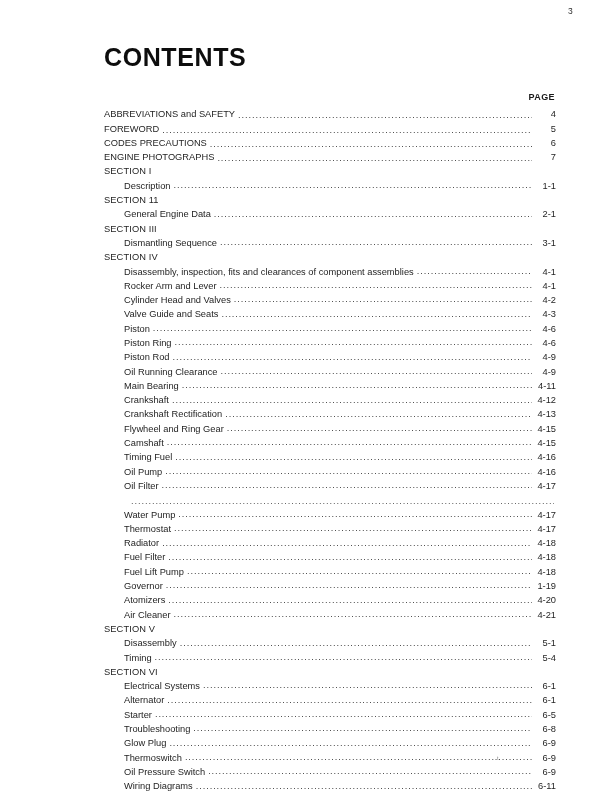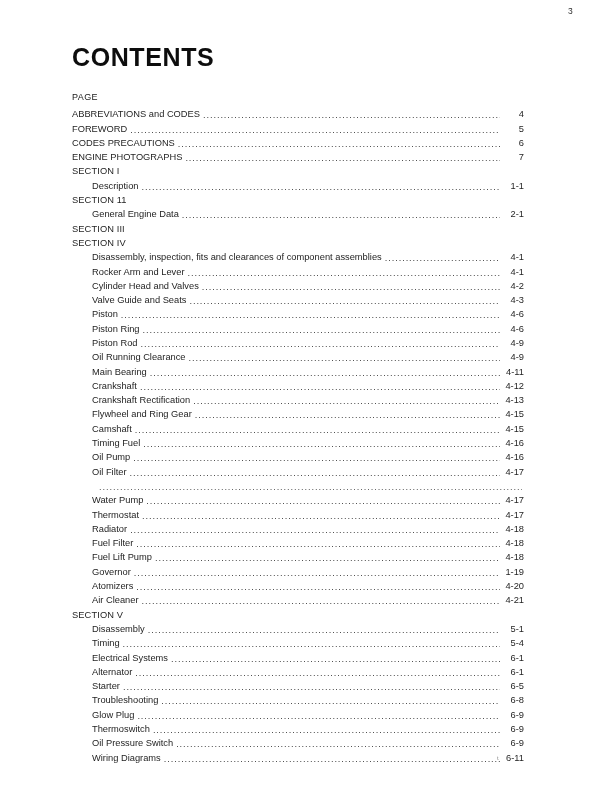--- a/index.html
+++ b/index.html
@@ -21,35 +21,36 @@
   .folio {
     position: absolute;
     top: 6px;
     right: 39px;
     font-size: 8.5px;
     color: #2b2b2b;
     letter-spacing: 0.2px;
   }
   .content-area {
     position: absolute;
-    left: 72px;
+    left: 104px;
     top: 44px;
     width: 452px;
   }
   .doc-title {
     font-size: 25px;
     font-weight: bold;
     letter-spacing: 0.6px;
     color: #0d0d0d;
     margin: 0 0 22px 0;
     line-height: 1.05;
   }
   .page-col-head {
+    text-align: right;
     font-size: 9px;
-    font-weight: normal;
+    font-weight: bold;
     letter-spacing: 0.4px;
     color: #1a1a1a;
     margin-bottom: 5px;
     padding-right: 1px;
   }
   .toc { display: block; }
 
   .row {
     display: flex;
     align-items: flex-end;
@@ -90,20 +91,21 @@
   
   .row.section {
     padding-left: 0;
   }
   .row.section .label {
     letter-spacing: 0.1px;
   }
   
   .row.entry {
     padding-left: 20px;
+    align-items: center;
   }
   
   .row.blank {
     padding-left: 24px;
   }
   .row.blank .leader::after {
     color: #555;
   }
   .row.blank .pageno { min-width: 0; }
 
@@ -124,21 +126,21 @@
   <div class="folio">3</div>
 
   <div class="content-area">
 
     <h1 class="doc-title">CONTENTS</h1>
 
     <div class="page-col-head">PAGE</div>
 
     <div class="toc" id="toc-list">
         <div class="row entry-top">
-          <span class="label">ABBREVIATIONS and CODES</span>
+          <span class="label">ABBREVIATIONS and SAFETY</span>
           <span class="leader"></span>
           <span class="pageno">4</span>
         </div>
         <div class="row entry-top">
           <span class="label">FOREWORD</span>
           <span class="leader"></span>
           <span class="pageno">5</span>
         </div>
         <div class="row entry-top">
           <span class="label">CODES PRECAUTIONS</span>
@@ -162,20 +164,25 @@
           <span class="label">SECTION 11</span>
         </div>
         <div class="row entry">
           <span class="label">General Engine Data</span>
           <span class="leader"></span>
           <span class="pageno">2-1</span>
         </div>
         <div class="row section">
           <span class="label">SECTION III</span>
         </div>
+        <div class="row entry">
+          <span class="label">Dismantling Sequence</span>
+          <span class="leader"></span>
+          <span class="pageno">3-1</span>
+        </div>
         <div class="row section">
           <span class="label">SECTION IV</span>
         </div>
         <div class="row entry">
           <span class="label">Disassembly, inspection, fits and clearances of component assemblies</span>
           <span class="leader"></span>
           <span class="pageno">4-1</span>
         </div>
         <div class="row entry">
           <span class="label">Rocker Arm and Lever</span>
@@ -303,20 +310,23 @@
         <div class="row entry">
           <span class="label">Disassembly</span>
           <span class="leader"></span>
           <span class="pageno">5-1</span>
         </div>
         <div class="row entry">
           <span class="label">Timing</span>
           <span class="leader"></span>
           <span class="pageno">5-4</span>
         </div>
+        <div class="row section">
+          <span class="label">SECTION VI</span>
+        </div>
         <div class="row entry">
           <span class="label">Electrical Systems</span>
           <span class="leader"></span>
           <span class="pageno">6-1</span>
         </div>
         <div class="row entry">
           <span class="label">Alternator</span>
           <span class="leader"></span>
           <span class="pageno">6-1</span>
         </div>

